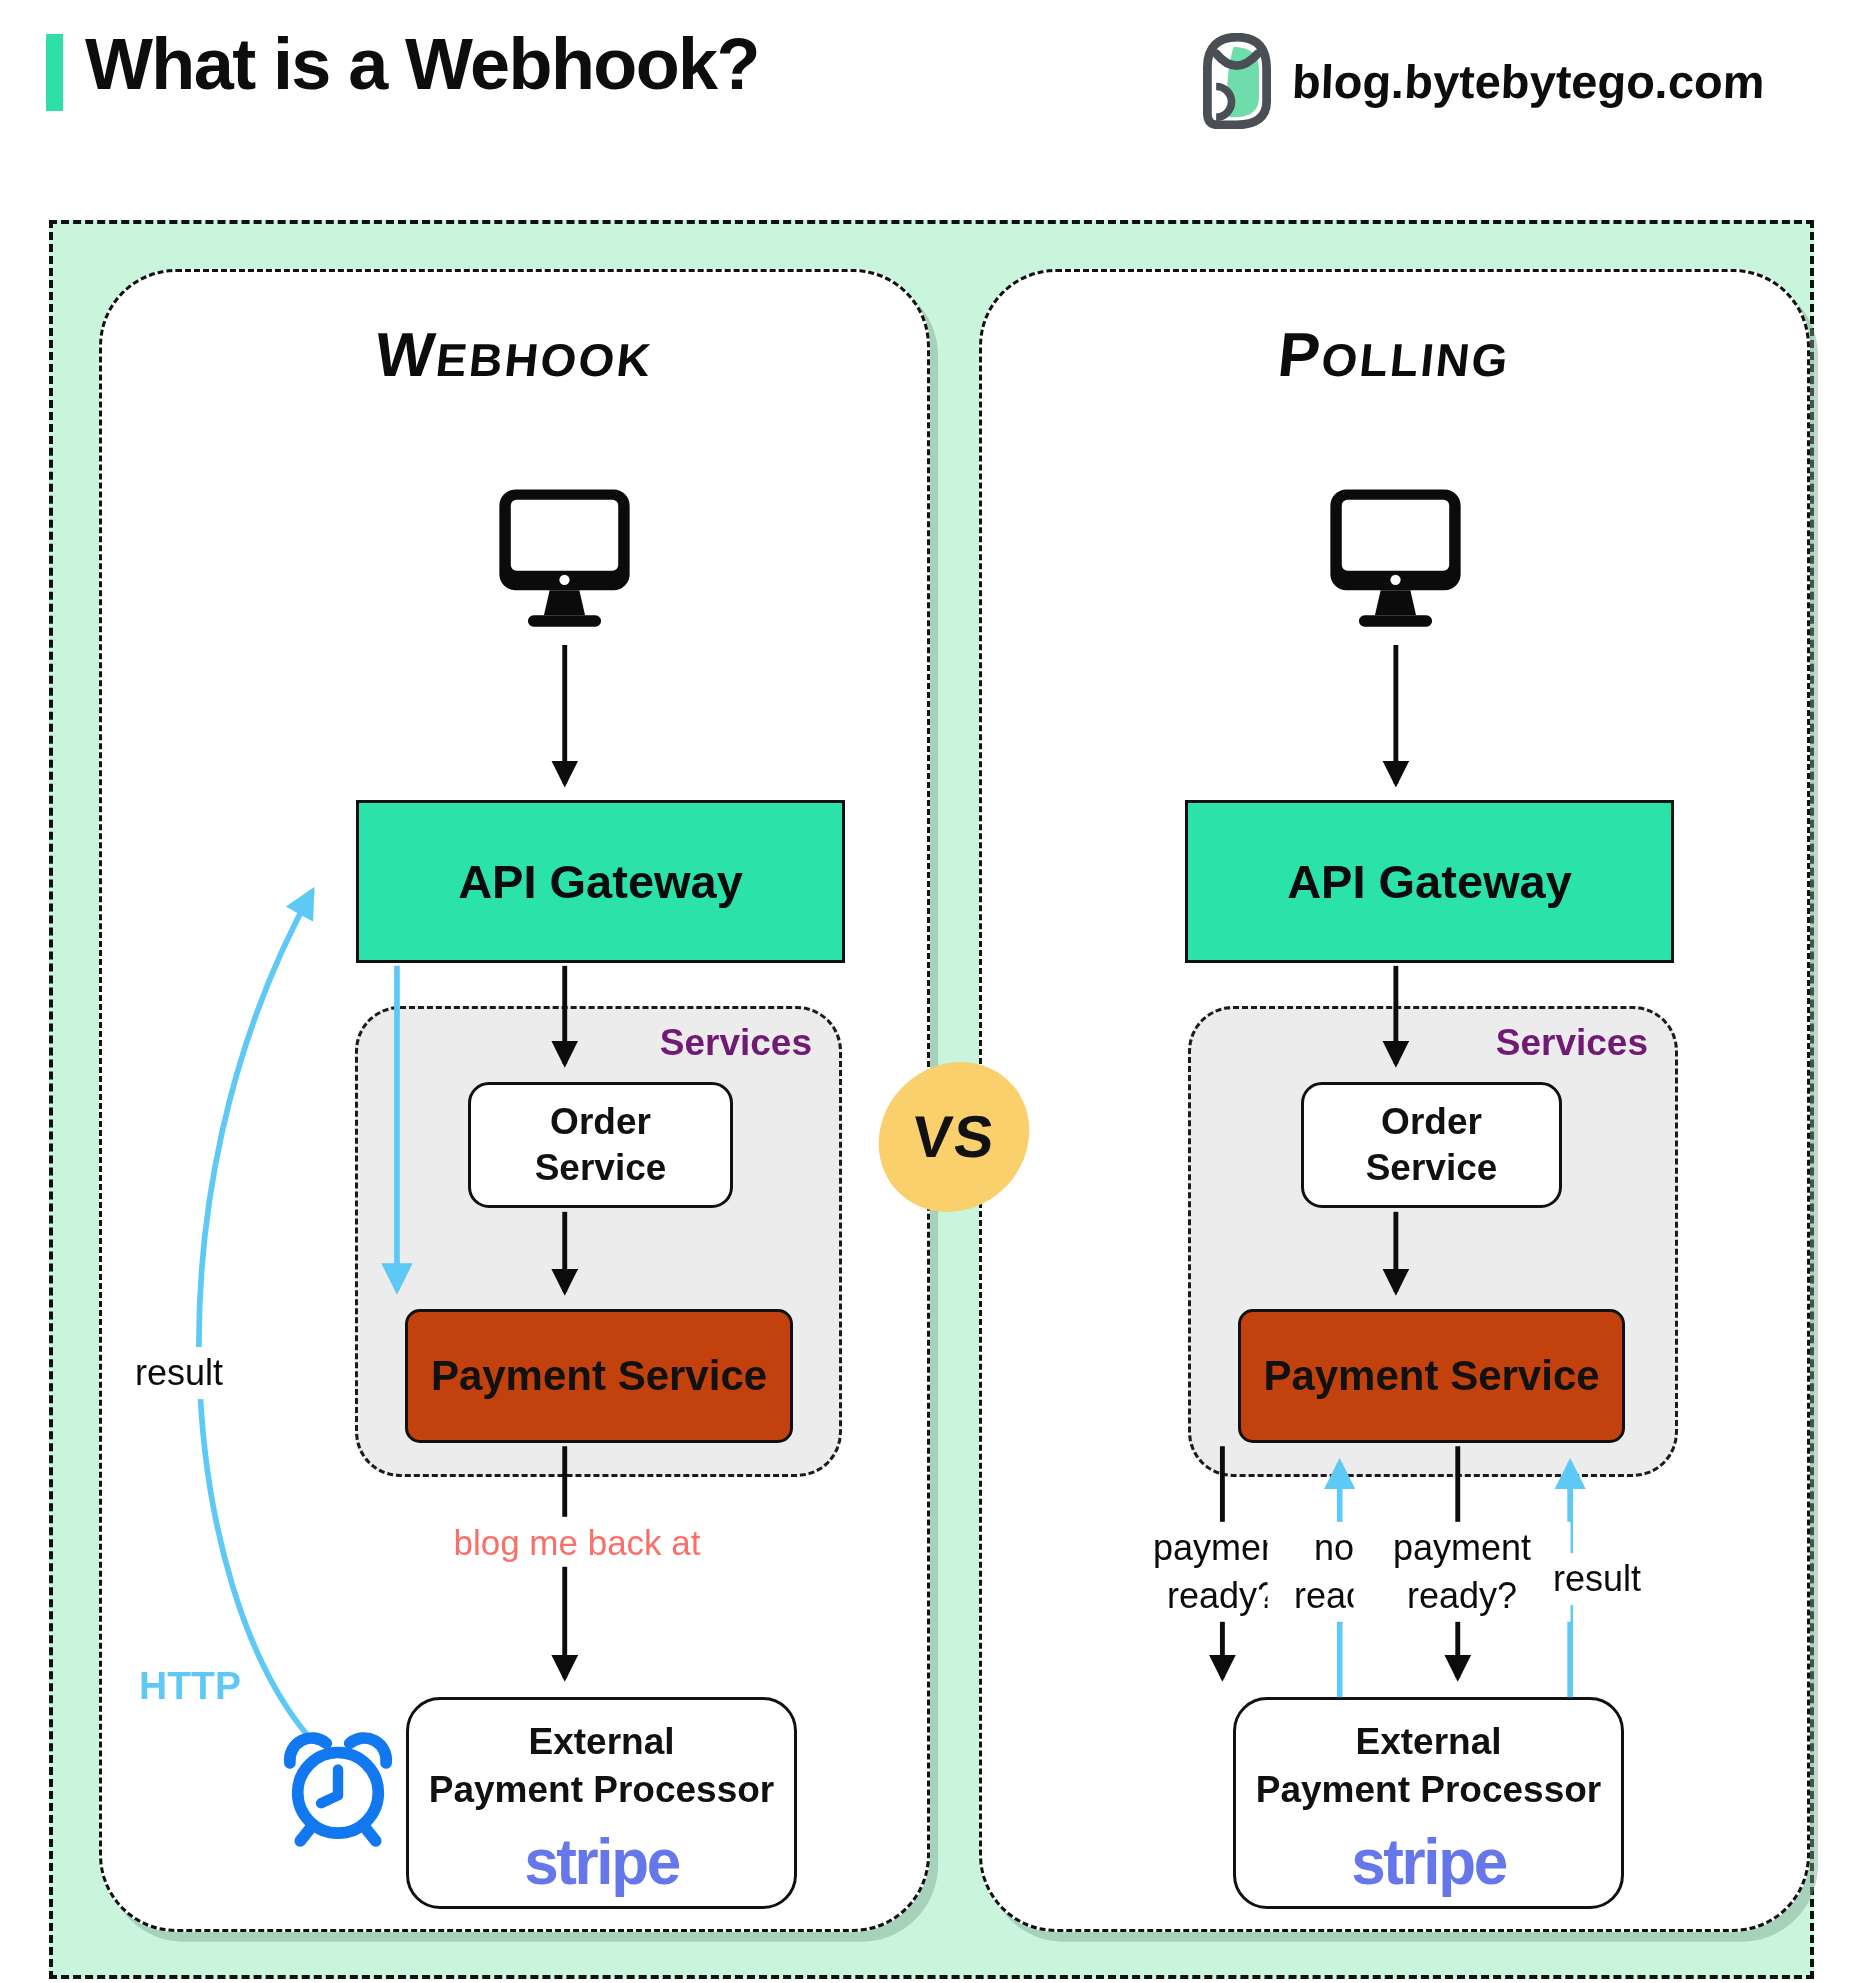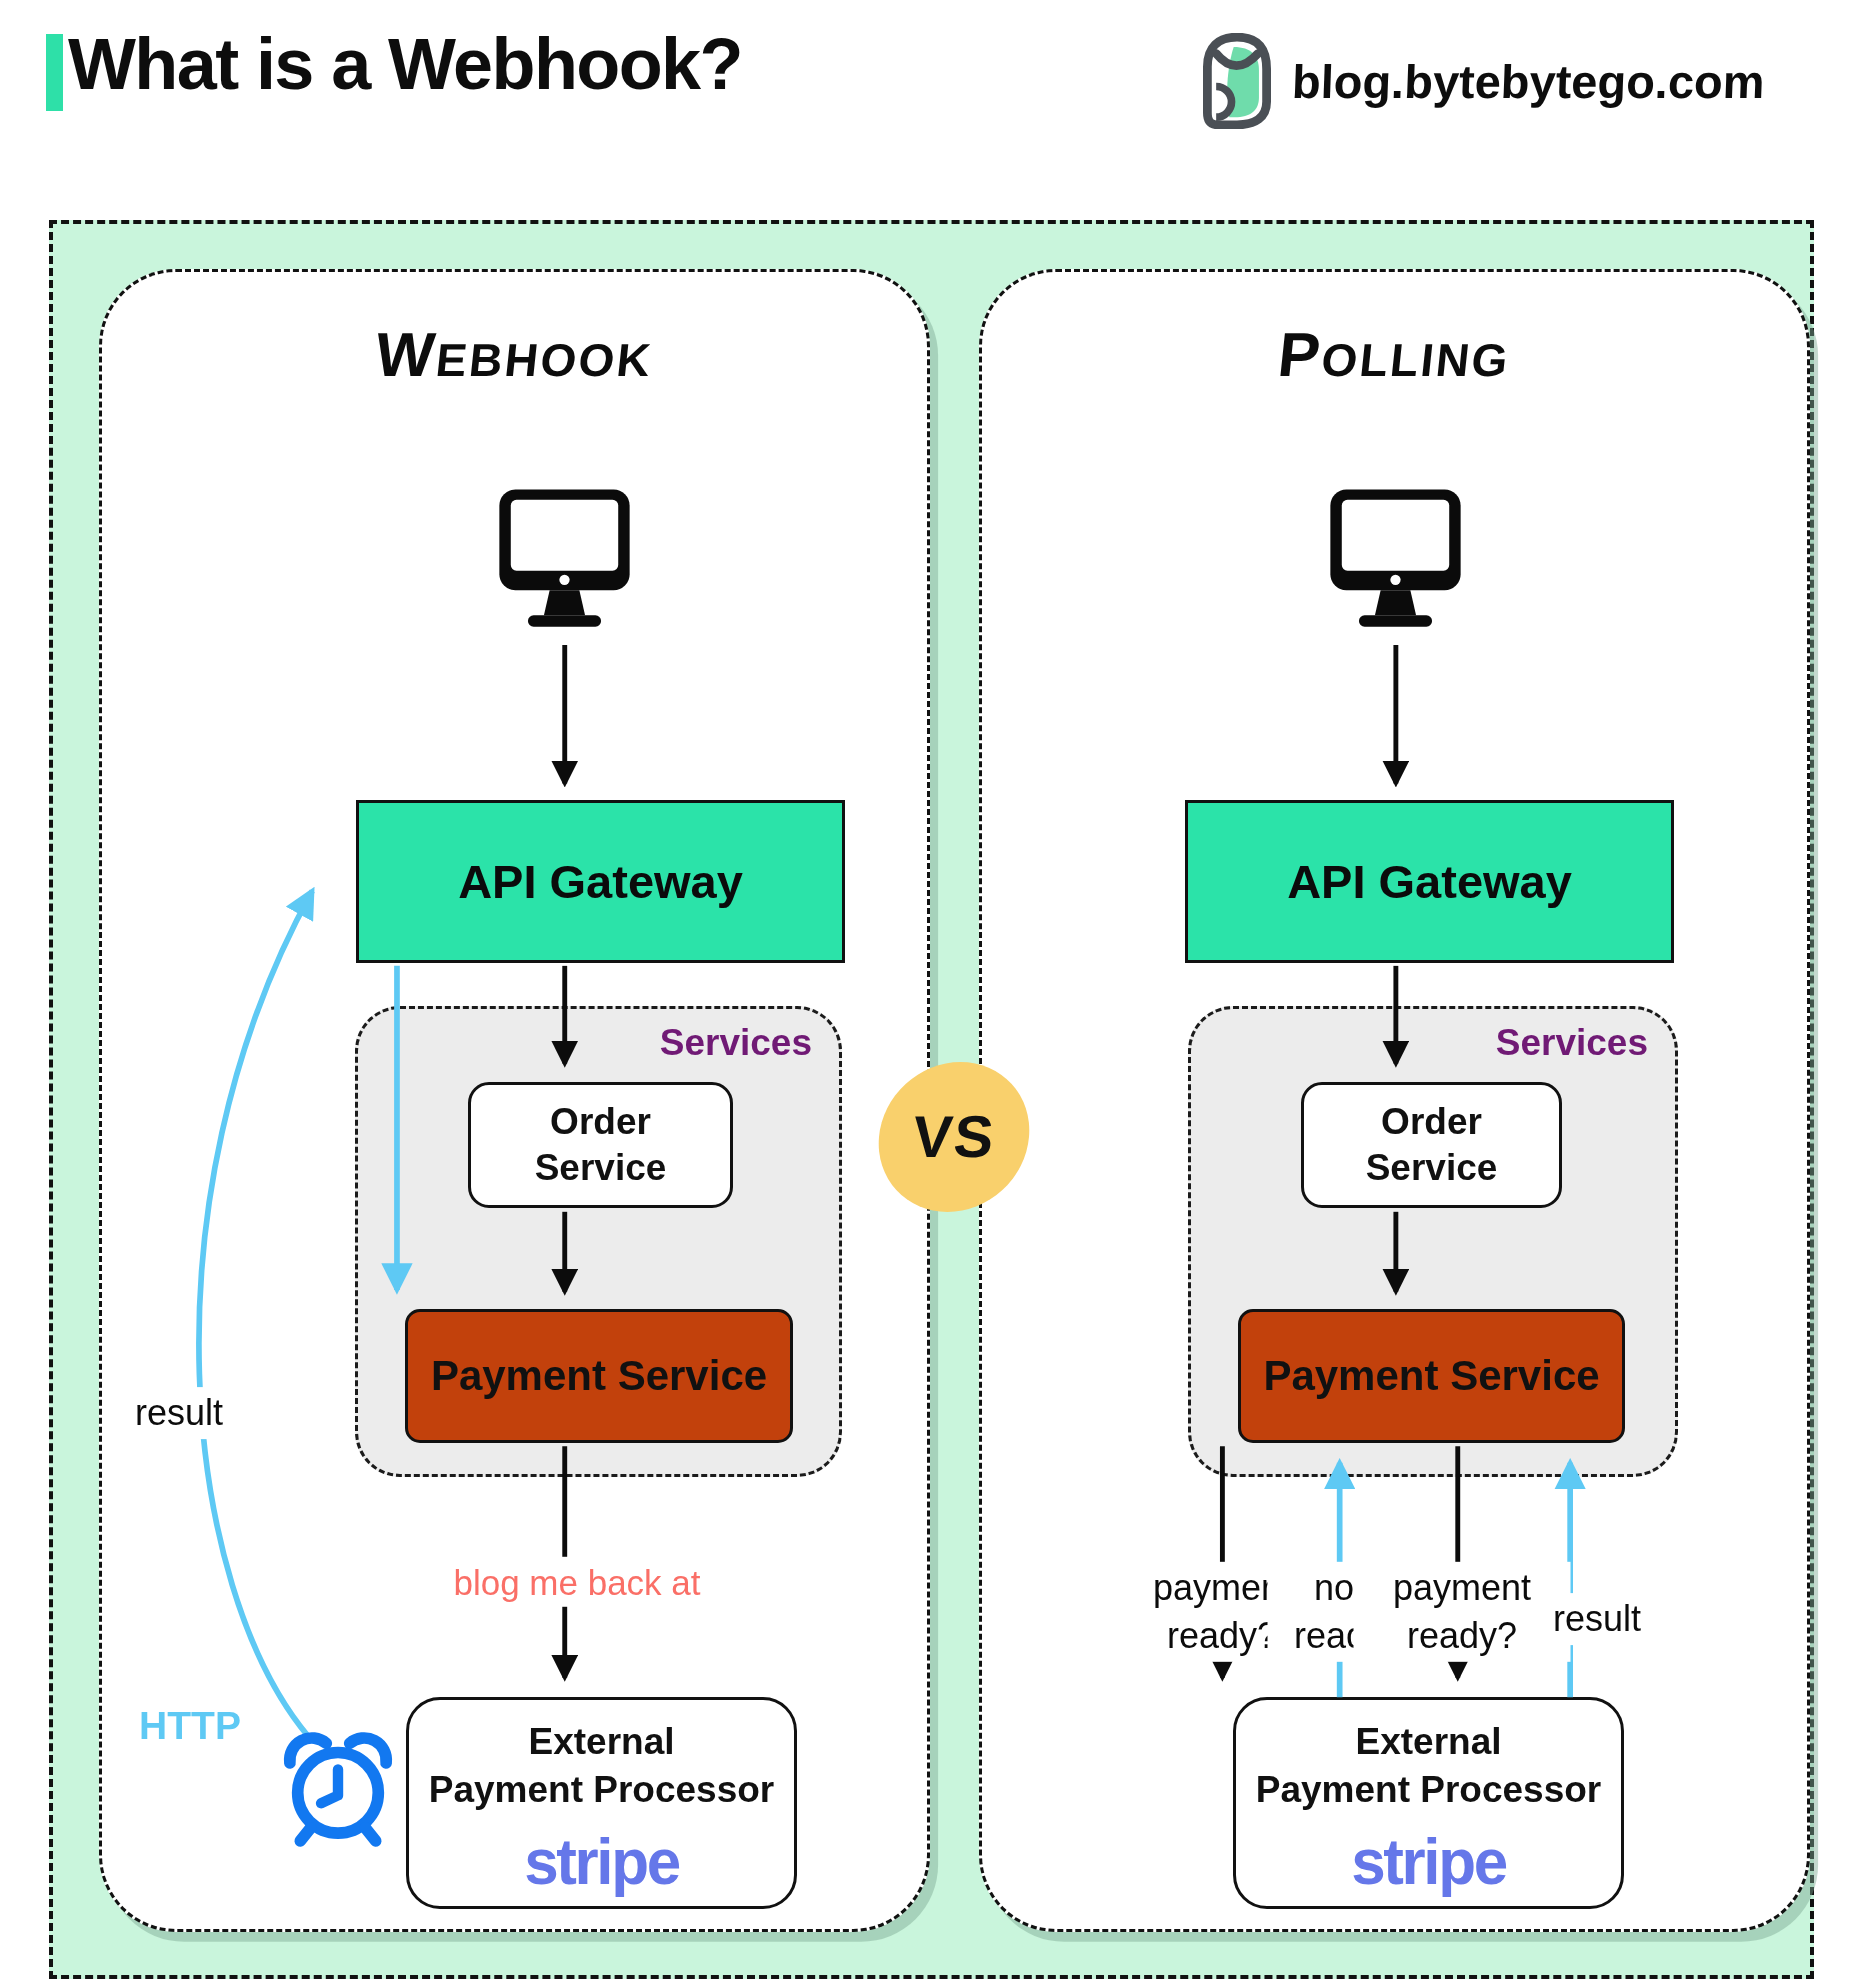--- a/index.html
+++ b/index.html
@@ -3,21 +3,21 @@
 <meta charset="utf-8">
 <style>
   html,body{margin:0;padding:0;}
   body{
     width:1861px;height:1983px;position:relative;background:#ffffff;
     font-family:"Liberation Sans","DejaVu Sans",sans-serif;color:#111;
     overflow:hidden;
   }
   
   .accent-bar{position:absolute;left:46px;top:34px;width:17px;height:77px;background:#2ee0a8;}
-  .page-title{position:absolute;left:68px;top:23px;font-size:72px;font-weight:800;letter-spacing:-1.6px;color:#0d0d0d;white-space:nowrap;}
+  .page-title{position:absolute;left:85px;top:23px;font-size:72px;font-weight:800;letter-spacing:-1.6px;color:#0d0d0d;white-space:nowrap;}
   .site-badge{position:absolute;left:1203px;top:33px;display:flex;align-items:center;gap:21px;}
   .site-badge .owl{width:68px;height:96px;}
   .site-text{font-size:47px;font-weight:700;letter-spacing:0px;color:#0d0d0d;white-space:nowrap;transform:skewX(-2deg);}
   
   .outer-wrap{
     position:absolute;left:49px;top:220px;width:1765px;height:1759px;
     background:#c9f5dc;border:4.1px dashed #111;box-sizing:border-box;
   }
   
   .panel{
@@ -42,21 +42,21 @@
   .pay-box{border:3.3px solid #111;background:#c2410c;border-radius:15px;font-size:42px;font-weight:700;}
   .ext-box{border:3.3px solid #111;background:#ffffff;border-radius:34px;flex-direction:column;padding-top:9px;}
   .ext-line{font-size:37px;font-weight:700;line-height:1.28;}
   .stripe-logo{font-size:62px;font-weight:800;letter-spacing:-2.4px;color:#6577e9;margin-top:13px;transform:scaleY(1.05);}
   
   .arrows{position:absolute;left:0;top:0;width:831px;height:1663px;z-index:5;pointer-events:none;overflow:visible;}
   
   .float-label{
     position:absolute;z-index:6;background:#ffffff;text-align:center;
     font-size:36px;font-weight:400;color:#0c0c0c;line-height:1.35;
-    transform:translate(-50%,-50%);padding:1.6px 6.5px;margin-top:40px;
+    transform:translate(-50%,-50%);padding:1.6px 6.5px;
   }
   .callback-note{color:#fa6f67;white-space:nowrap;font-size:35px;}
   .http-label{color:#5ec9f4;font-weight:700;font-size:39px;white-space:nowrap;}
   .result-label{white-space:nowrap;}
   .poll-label{width:204px;}
   .poll-label.narrow{width:130px;}
   .poll-label.nowrap{white-space:nowrap;width:auto;}
   
   .monitor{position:absolute;width:143px;height:160px;z-index:4;}
   .alarm{position:absolute;width:130px;height:130px;z-index:6;}

